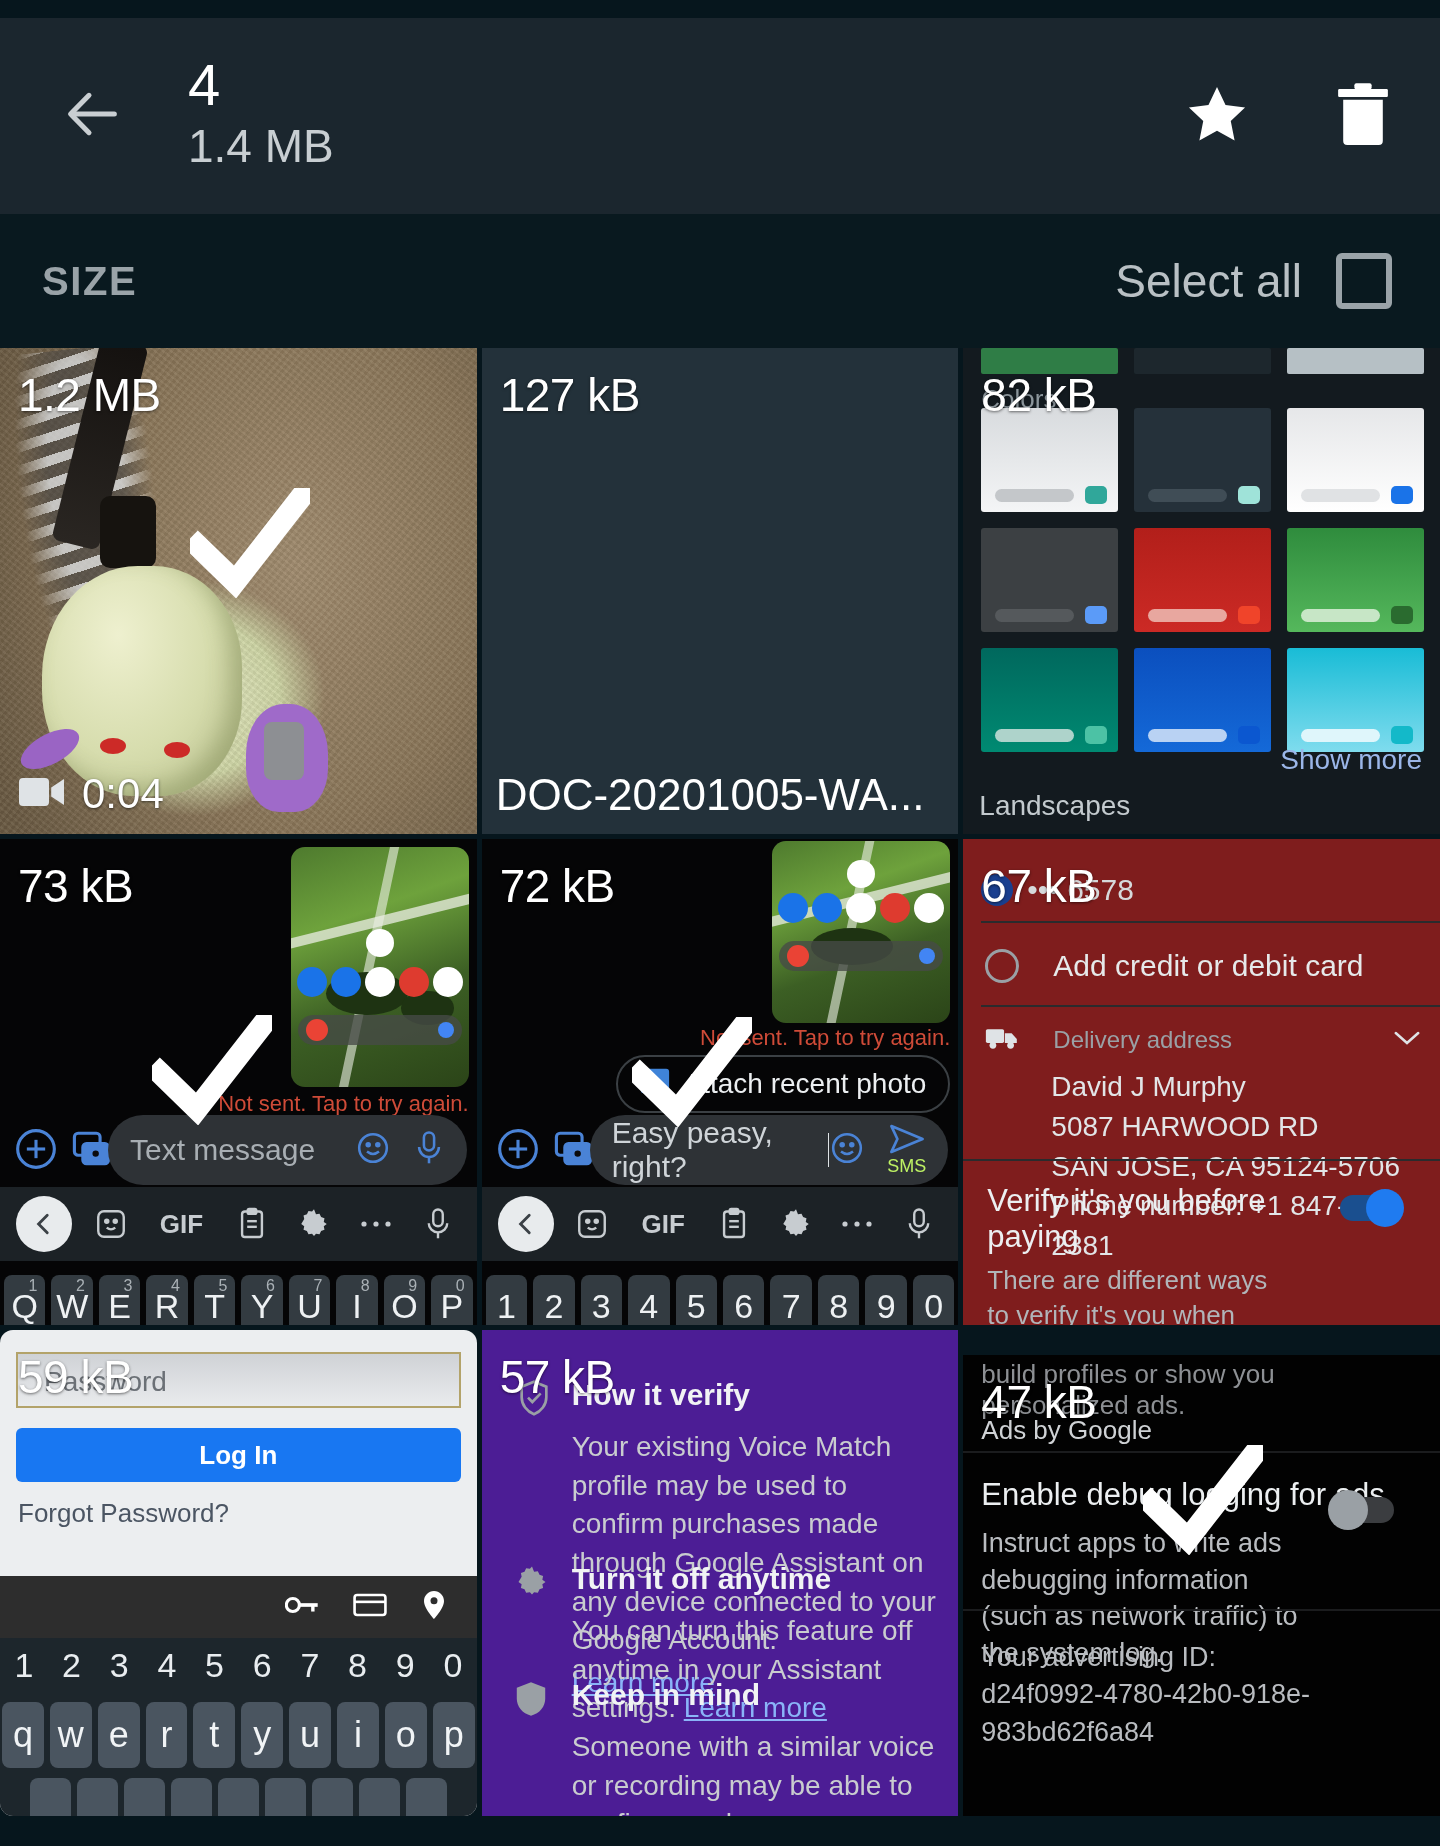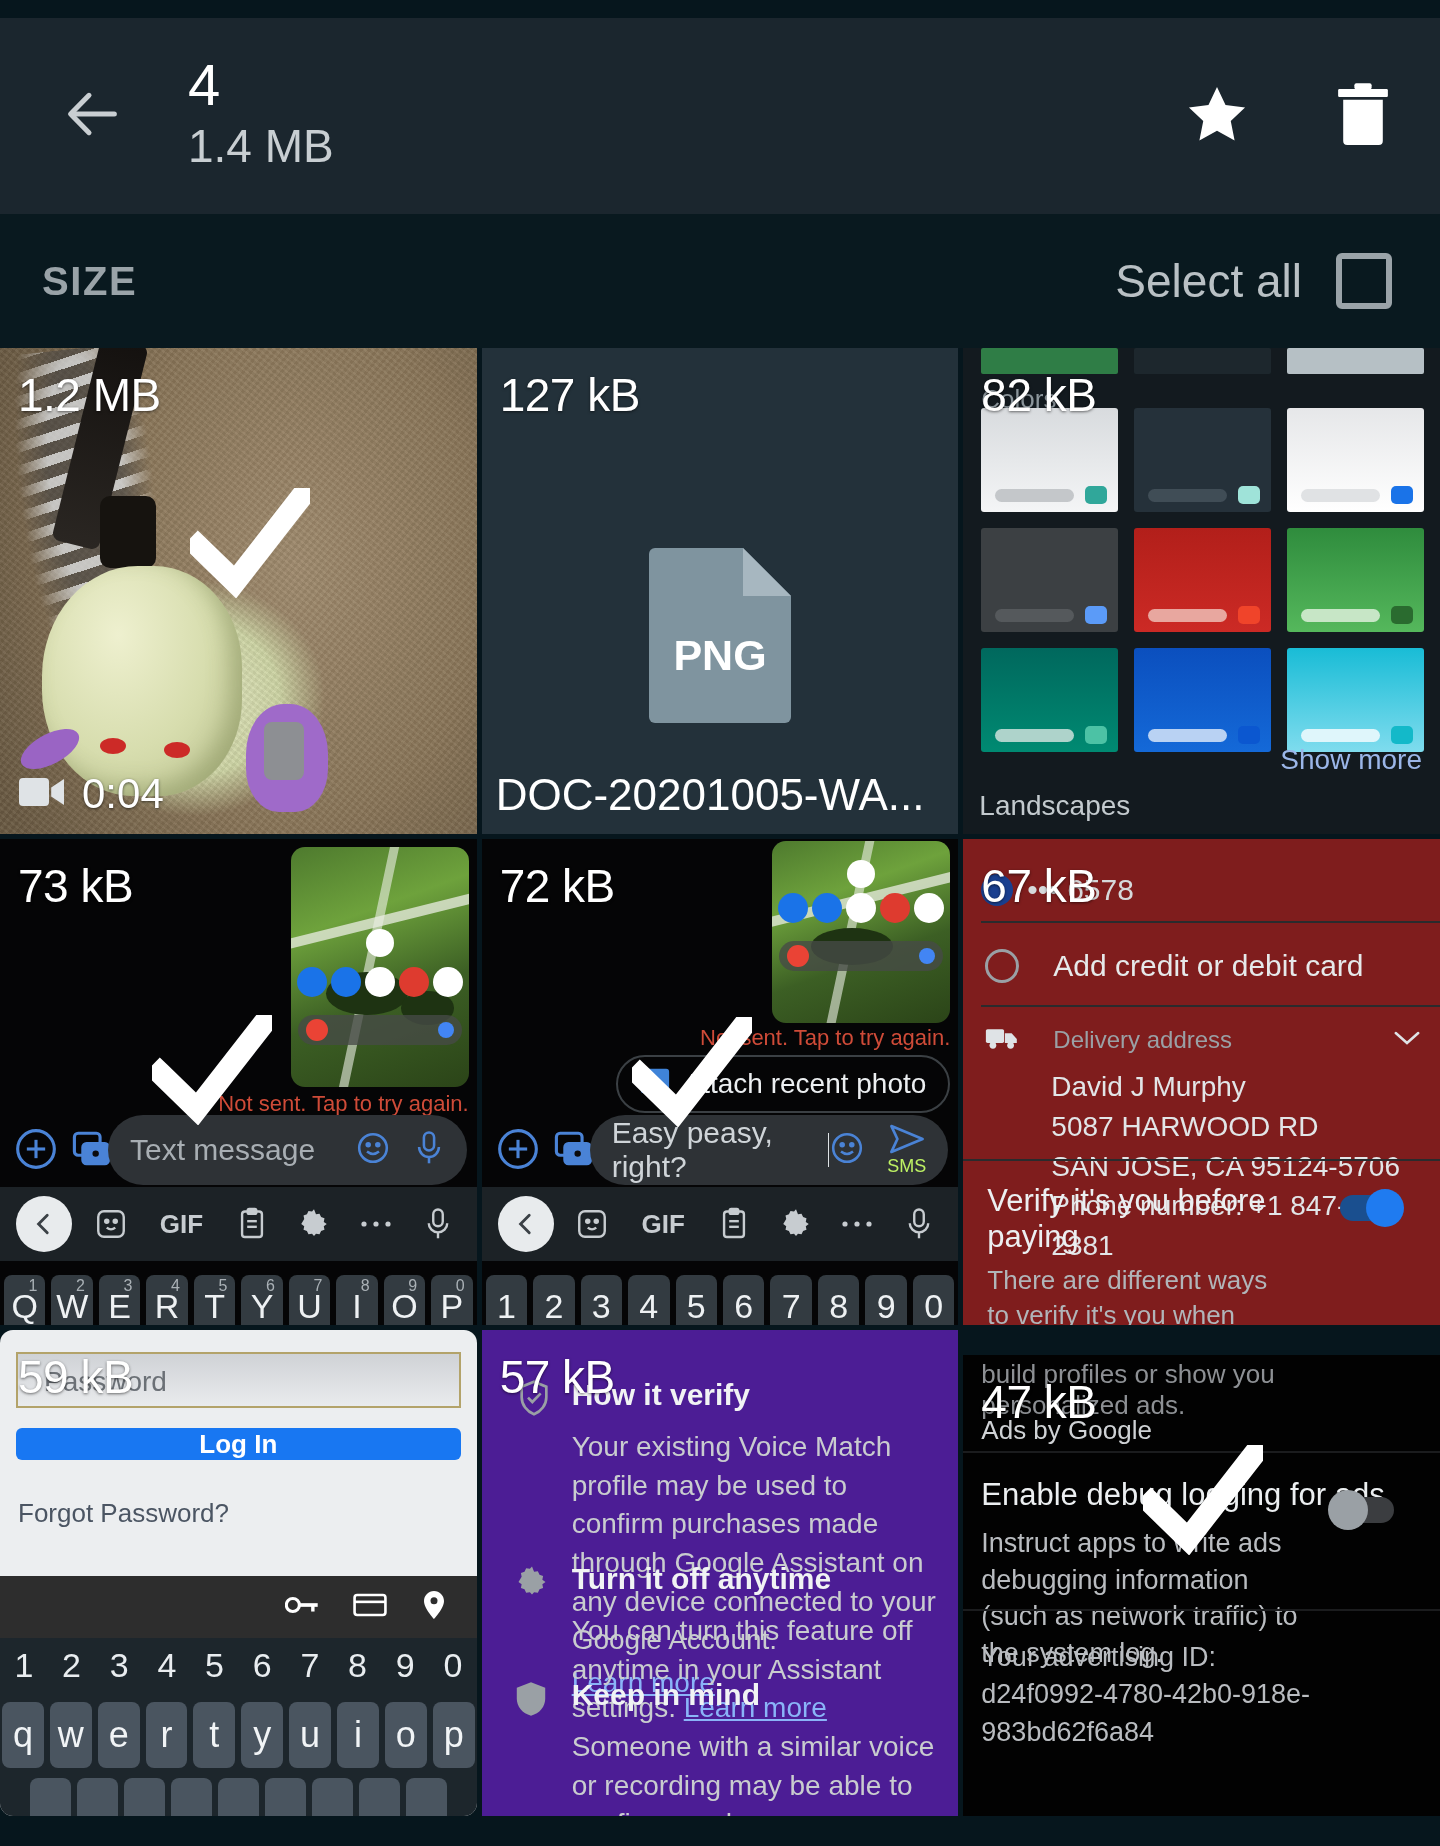--- a/index.html
+++ b/index.html
@@ -279,21 +279,21 @@
   }
 
   
   .login-tile { background:#eceef0;border-radius:13px; }
   .login-field {
     position:absolute; left: 16px; right: 16px; top: 22px; height: 56px;
     background: linear-gradient(180deg,#cfd2d6,#e9ebed); border: 2px solid #b3a36a;
   }
   .login-field-text { position:absolute; left: 26px; top: 12px; font-size: 28px; color: #6b7076; }
   .login-btn {
-    position:absolute; left: 16px; right: 16px; top: 98px; height: 32px;
+    position:absolute; left: 16px; right: 16px; top: 98px; height: 54px;
     background:#1877f2; border-radius: 6px; display:flex; align-items:center; justify-content:center;
     color:#fff; font-size: 26px; font-weight: 700;
   }
   .login-forgot { position:absolute; left: 18px; top: 168px; font-size: 26px; color:#4b5563; }
   .login-autofill {
     position:absolute; left:0; right:0; bottom: 178px; height: 62px; background:#2d2d2d;
     display:flex; align-items:center; justify-content:flex-end; gap: 34px; padding-right: 30px;
   }
   .login-kb { position:absolute; left:0; right:0; bottom:0; height: 178px; background:#1d262c; }
   .login-numrow { position:absolute; left:0; right:0; top: 8px; display:flex; }
@@ -402,27 +402,20 @@
           <rect x="0.5" y="1.5" width="15" height="14" rx="2"></rect>
           <polygon points="16.6,6.2 23,2 23,15 16.6,10.8"></polygon>
         </svg>
       </span>
       <span class="vid-dur">0:04</span>
     </div>
   </div>
 
   <div class="tile doc-tile">
     <div class="tile-size">127 kB</div>
-    <div class="png-icon">
-      <svg width="142" height="175" viewBox="0 0 142 175">
-        <path d="M0 6 a6 6 0 0 1 6 -6 h88 l48 48 v121 a6 6 0 0 1 -6 6 H6 a6 6 0 0 1 -6 -6 Z" fill="#7f949f"></path>
-        <path d="M94 0 l48 48 h-48 Z" fill="#a7b7c0"></path>
-        <text x="71" y="122" font-family="Liberation Sans, sans-serif" font-size="43" font-weight="bold" fill="#ffffff" text-anchor="middle">PNG</text>
-      </svg>
-    </div>
     <div class="doc-name">DOC-20201005-WA...</div>
   </div>
 
   <div class="tile wp-tile">
     <div class="wp-partialrow">
       <div class="wp-partial-cell green"></div>
       <div class="wp-partial-cell dark"></div>
       <div class="wp-partial-cell"></div>
     </div>
 

